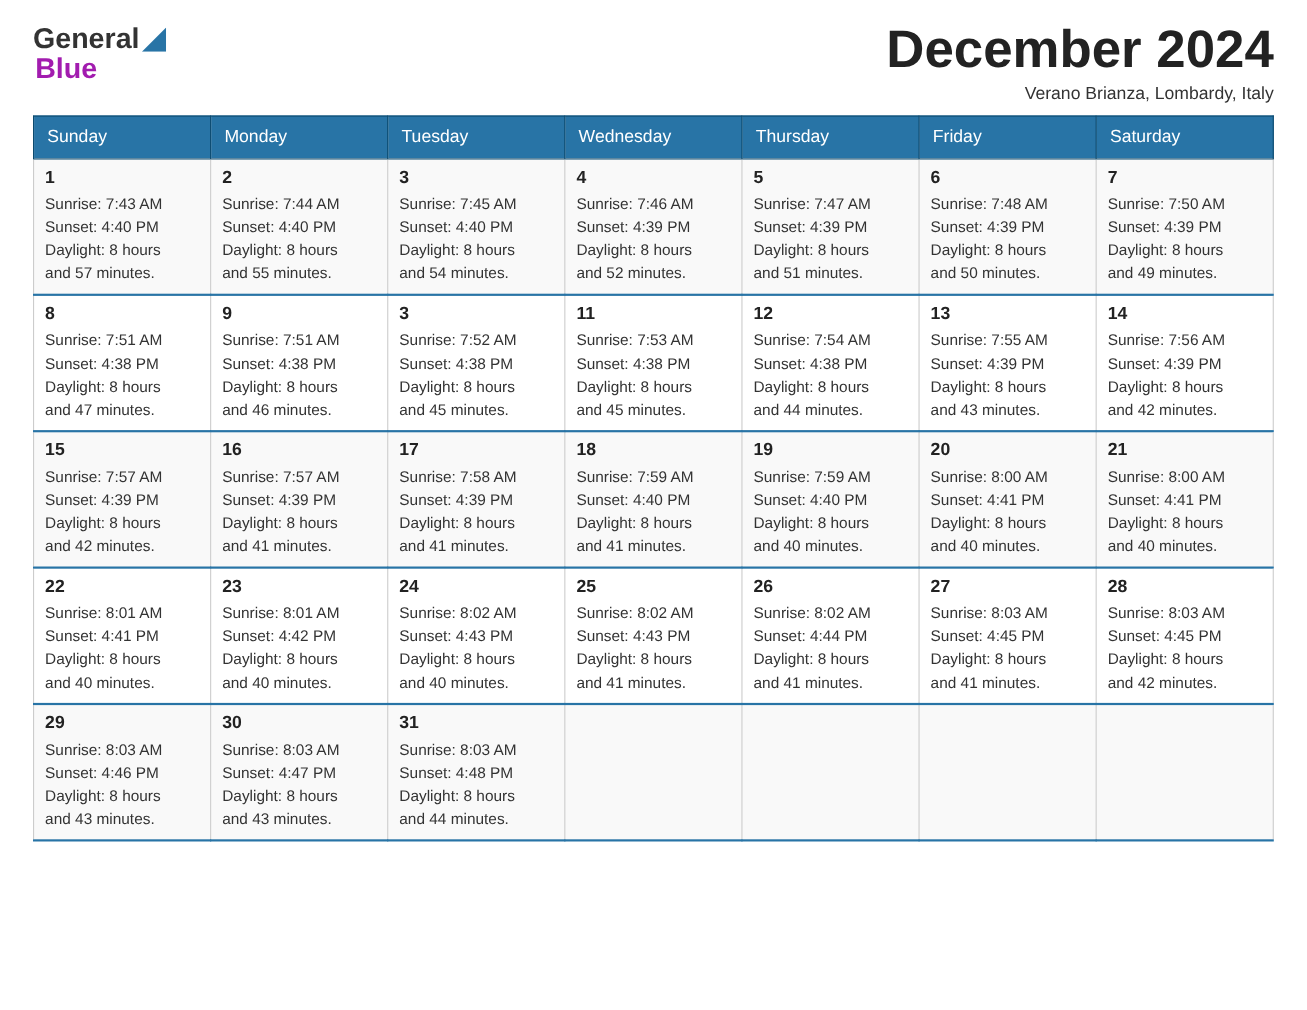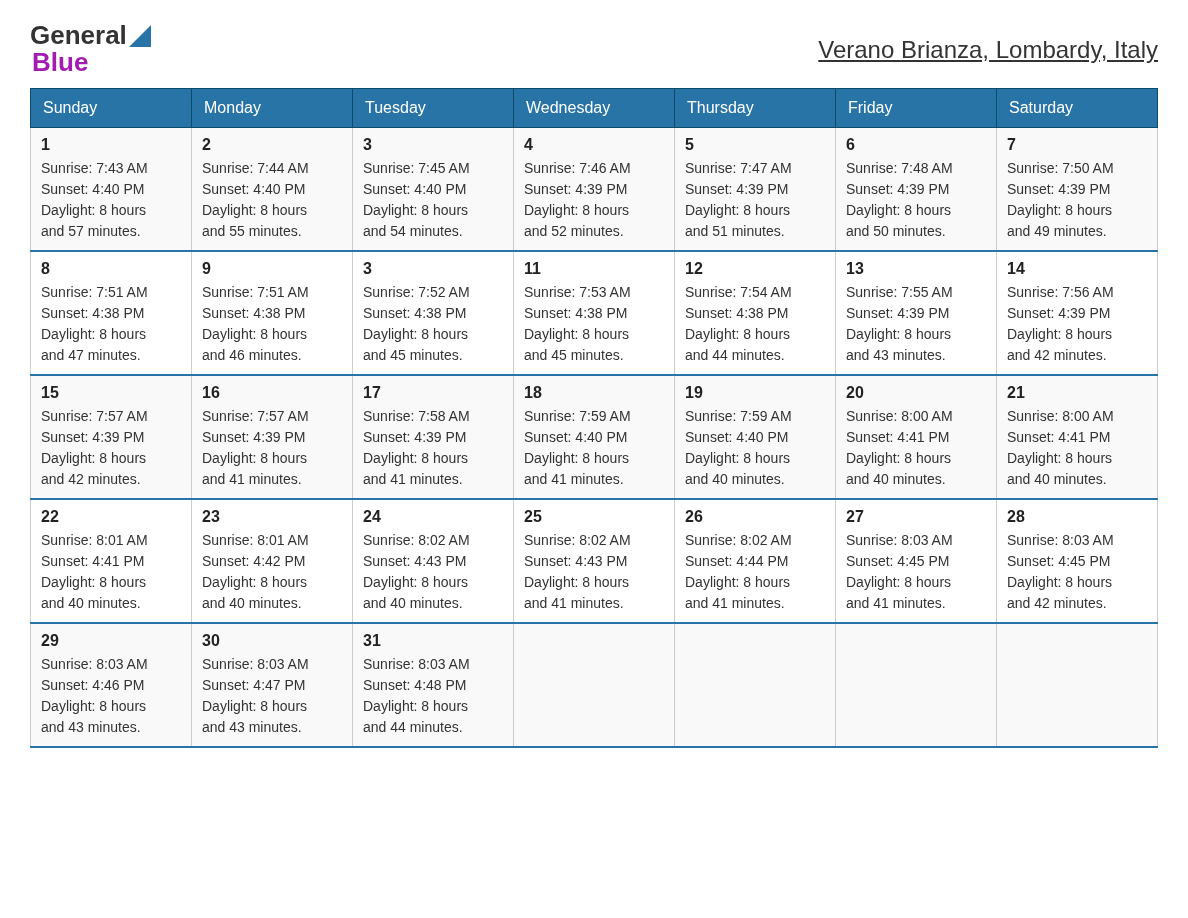--- a/index.html
+++ b/index.html
@@ -34,24 +34,23 @@
     .title-block {
       text-align: right;
     }
     .month-title {
       font-size: 48px;
       font-weight: bold;
       color: #222;
       line-height: 1.1;
     }
     .location {
-      font-size: 24px;
+      font-size: 16px;
       color: #333;
-      margin-top: 16px;
-      text-decoration: underline;
+      margin-top: 4px;
     }
     table {
       width: 100%;
       border-collapse: collapse;
       margin-top: 10px;
     }
     thead tr th {
       background-color: #2874a6;
       color: #fff;
       text-align: left;
@@ -103,20 +102,21 @@
       <div style="display:flex; align-items:center;">
         <span class="logo-text-general">General</span>
         <svg width="22" height="22" viewBox="0 0 22 22" style="margin-left:2px; margin-top:0px;">
           <polygon points="0,22 22,22 22,0" fill="#2874a6"></polygon>
         </svg>
       </div>
       <span class="logo-text-blue" style="margin-top:-4px; margin-left:2px;">Blue</span>
     </div>
   </div>
   <div class="title-block">
+    <div class="month-title">December 2024</div>
     <div class="location">Verano Brianza, Lombardy, Italy</div>
   </div>
 </div>
 
 <table>
   <thead>
     <tr>
       <th>Sunday</th>
       <th>Monday</th>
       <th>Tuesday</th>

